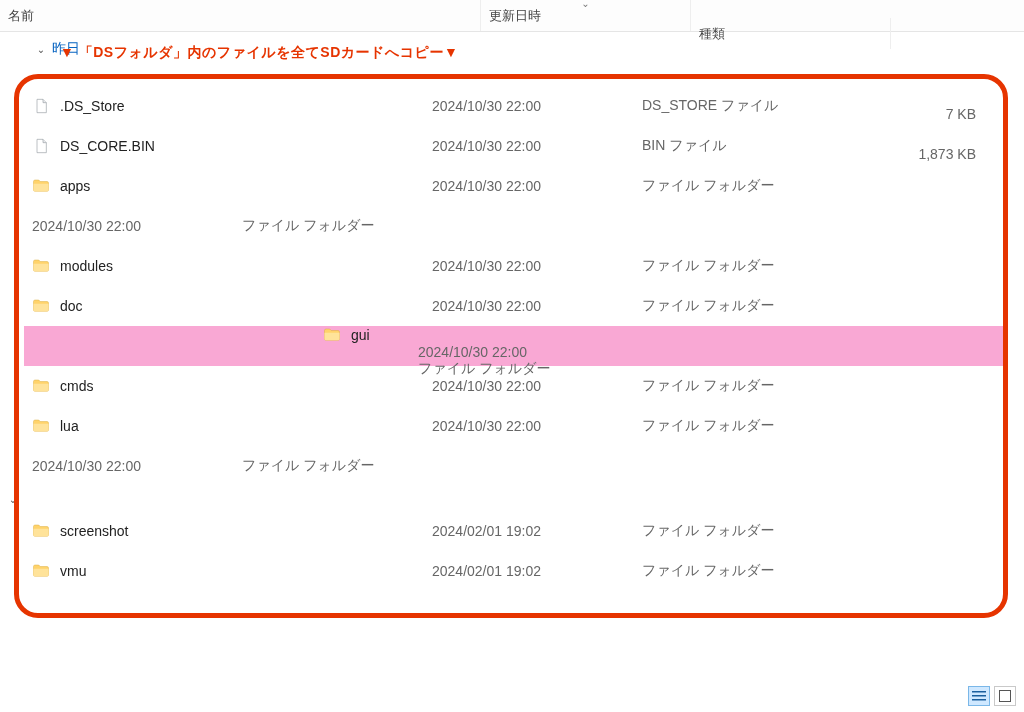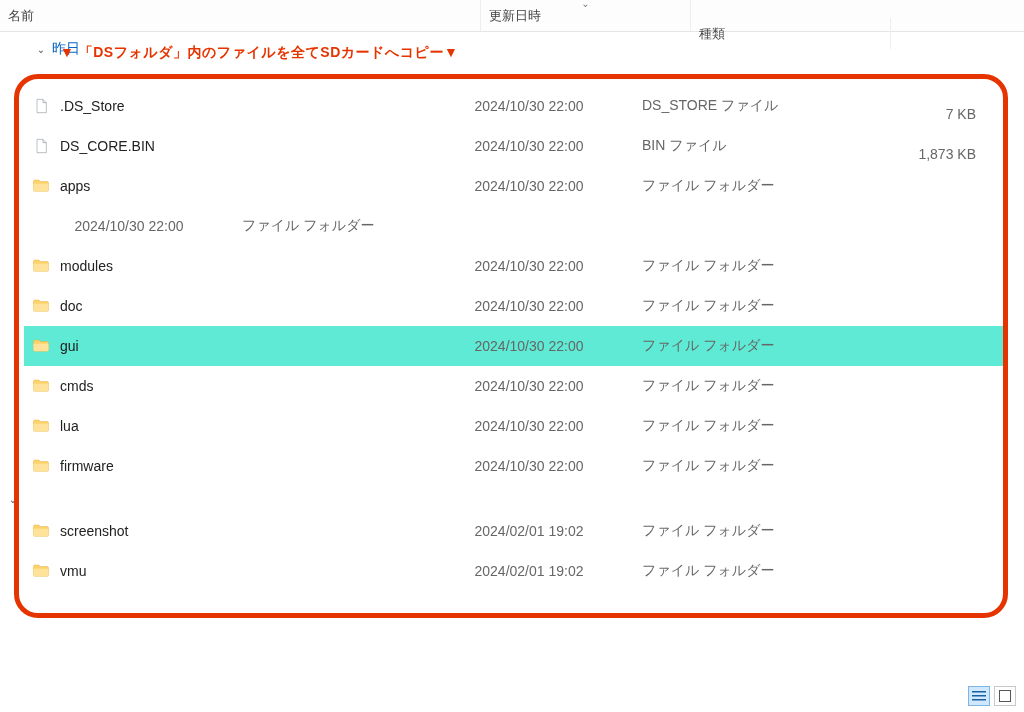--- a/index.html
+++ b/index.html
@@ -85,31 +85,31 @@
     top: 86px;
     width: 982px;
   }
   .row {
     display: flex;
     align-items: center;
     height: 40px;
     font-size: 14px;
     color: #555;
   }
-  .row.selected { background: #5eead4; }
+  .row.selected { background: #f9a8d4; flex-direction: column; }
   .row .cell { padding: 0 8px; }
   .cell-name {
     width: 400px;
     display: flex;
     align-items: center;
     gap: 10px;
     padding-left: 8px;
     color: #222;
   }
-  .cell-date { width: 210px; color: #666; text-align: center; }
+  .cell-date { width: 210px; color: #666; }
   .cell-type { width: 210px; color: #666; }
   .cell-size { width: 140px; text-align: right; color: #666; margin-top: 16px; }
   .group-row {
     display: flex;
     align-items: center;
     gap: 6px;
     color: #0a66c2;
     font-size: 14px;
     padding: 8px 0 6px 0;
     margin-left: -16px;
@@ -288,29 +288,20 @@
             <path fill="#ffe39a" d="M2 9h20v8a2 2 0 0 1-2 2H4a2 2 0 0 1-2-2V9z"></path>
           </svg>
         </span>
         <span>lua</span>
       </div>
       <div class="cell cell-date">2024/10/30 22:00</div>
       <div class="cell cell-type">ファイル フォルダー</div>
       <div class="cell cell-size"></div>
     </div>
     <div class="row">
-      <div class="cell cell-name">
-        <span class="icon folder-icon">
-          <svg viewBox="0 0 24 24">
-            <path fill="#ffd36b" stroke="#d9a93a" stroke-width="0.6" d="M2 6a2 2 0 0 1 2-2h5l2 2h9a2 2 0 0 1 2 2v9a2 2 0 0 1-2 2H4a2 2 0 0 1-2-2V6z"></path>
-            <path fill="#ffe39a" d="M2 9h20v8a2 2 0 0 1-2 2H4a2 2 0 0 1-2-2V9z"></path>
-          </svg>
-        </span>
-        <span>firmware</span>
-      </div>
       <div class="cell cell-date">2024/10/30 22:00</div>
       <div class="cell cell-type">ファイル フォルダー</div>
       <div class="cell cell-size"></div>
     </div>
     <div class="group-row">
       <span class="chev">⌄</span>
     </div>
     <div class="row">
       <div class="cell cell-name">
         <span class="icon folder-icon">

